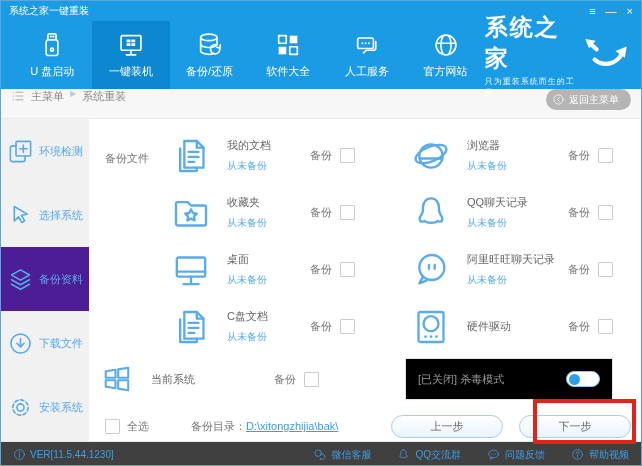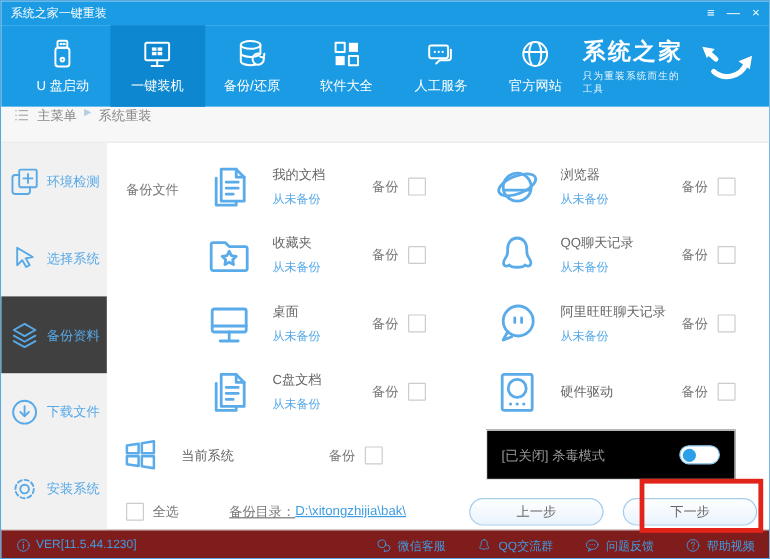--- a/index.html
+++ b/index.html
@@ -11,36 +11,36 @@
   .tb-controls { margin-left:auto; display:flex; gap:10px; font-size:11px; }
   .tb-controls span { cursor:default; line-height:1; }
 
   
   .nav { height:68px; background:#1a9be4; display:flex; align-items:stretch; padding-left:12px; color:#fff; }
   .nav-item { width:84px; display:flex; flex-direction:column; align-items:center; justify-content:center; gap:5px; font-size:11px; }
   .nav-item.active { background:#0d87d0; }
   .nav-item svg { width:28px; height:28px; }
   .logo { margin-left:auto; display:flex; align-items:center; gap:8px; padding-right:12px; }
   .logo-text { display:flex; flex-direction:column; }
-  .logo-title { font-size:19px; font-weight:bold; letter-spacing:2px; }
+  .logo-title { font-size:23px; font-weight:bold; letter-spacing:2px; }
   .logo-tagline { font-size:8px; opacity:.92; margin-top:2px; letter-spacing:1px; }
   .logo-mark svg { width:46px; height:32px; }
 
   
   .crumbbar { height:30px; background:#f7f7f7; border-bottom:1px solid #eaeaea; display:flex; align-items:flex-start; padding:0 10px; font-size:11px; color:#888; gap:6px; }
   .crumbbar svg { width:14px; height:14px; color:#9a9a9a; }
   .crumb-sep { color:#b5cfe2; font-size:8px; }
   .back-btn { margin-left:auto; background:#b5b5b5; color:#fff; border-radius:11px; height:21px; padding:0 12px 0 6px; display:flex; align-items:center; gap:4px; font-size:10px; cursor:pointer; }
   .back-btn svg { width:13px; height:13px; color:#fff; }
 
   
   .main { display:flex; height:322px; }
   .sidebar { width:88px; background:#f1f1f1; flex:none; }
   .side-item { height:64px; display:flex; flex-direction:row; align-items:center; justify-content:center; gap:5px; color:#57a9e8; font-size:11px; cursor:pointer; }
-  .side-item.active { background:#404040; }
+  .side-item.active { background:#4c1d95; }
   .side-item svg { width:27px; height:27px; }
 
   .content { flex:1; padding-top:8px; }
   .files-section, .system-section { display:flex; }
   .section-label { width:72px; padding-left:16px; font-size:11px; color:#777; flex:none; }
   .files-section .section-label { padding-top:24px; }
   .system-section .section-label { padding-top:16px; }
   .grid { flex:1; display:grid; grid-template-columns:1fr 1fr; }
   .cell { height:57px; display:flex; align-items:center; padding-left:10px; }
   .cell.col-l { padding-right:46px; }
@@ -56,27 +56,27 @@
   .system-section { margin-top:2px; }
   .sys-cell { height:44px; }
   .sys-cell .icon { width:36px; height:36px; }
   .av-cell { height:44px; display:flex; align-items:center; padding-right:28px; }
   .av-box { flex:1; margin-left:40px; height:42px; border:1px solid #e3e3e3; background:#000000; display:flex; align-items:center; padding:0 12px; font-size:11px; color:#999; }
   .toggle { margin-left:auto; width:34px; height:16px; border:1px solid #8ec6ee; border-radius:9px; position:relative; background:#fff; cursor:pointer; }
   .toggle-knob { position:absolute; left:2px; top:1.5px; width:11px; height:11px; border-radius:50%; background:#2b9fe8; }
 
   .bottom-row { display:flex; align-items:center; padding-left:16px; margin-top:10px; height:30px; }
   .ba-label { font-size:11px; color:#777; margin-left:7px; }
-  .dir-label { font-size:11px; color:#777; margin-left:42px;text-decoration:underline; }
+  .dir-label { font-size:11px; color:#777; margin-left:42px; }
   .dir-link { font-size:11px; color:#3f9ce0; text-decoration:underline; cursor:pointer; }
   .btns { margin-left:auto; display:flex; gap:16px; margin-right:10px; }
   .btn { width:112px; height:23px; border:1px solid #a5cdec; border-radius:12px; background:linear-gradient(#ffffff,#e9f3fc); color:#666; font-size:11px; display:flex; align-items:center; justify-content:center; cursor:pointer; }
 
   
-  .statusbar { height:26px; border-top:1px solid #e8e8e8; background:#7f1d1d; display:flex; align-items:center; padding:0 12px; font-size:10px; color:#3f9ce0; }
+  .statusbar { height:26px; border-top:1px solid #e8e8e8; background:#404040; display:flex; align-items:center; padding:0 12px; font-size:10px; color:#3f9ce0; }
   .version { display:flex; align-items:center; gap:4px; }
   .version svg, .sb-link svg { width:13px; height:13px; }
   .sb-links { margin-left:auto; display:flex; gap:26px; }
   .sb-link { display:flex; align-items:center; gap:5px; cursor:pointer; }
 
   
   .annotation { position:absolute; left:532px; top:398px; width:103px; height:45px; border:4px solid #e2231a; z-index:20; pointer-events:none; }
 
   .ic { fill:none; stroke:currentColor; stroke-width:1.4; stroke-linecap:round; stroke-linejoin:round; }
 </style>
@@ -196,20 +196,29 @@
         </g>
         <g fill="currentColor" stroke="none">
           <circle cx="4" cy="5.5" r="1"></circle>
           <circle cx="4" cy="12" r="1"></circle>
           <circle cx="4" cy="18.5" r="1"></circle>
         </g>
       </svg>
     <span>主菜单</span>
     <span class="crumb-sep">▶</span>
     <span>系统重装</span>
+    <div class="back-btn">
+      <svg viewBox="0 0 24 24">
+          <g class="ic" stroke-width="2">
+            <circle cx="12" cy="12" r="8.5"></circle>
+            <path d="M13.8 8.2L10 12l3.8 3.8"></path>
+          </g>
+        </svg>
+      <span>返回主菜单</span>
+    </div>
   </div>
 
   <div class="main">
 
     <div class="sidebar">
       <div class="side-item">
         <svg viewBox="0 0 24 24">
             <g class="ic">
               <rect x="8" y="3" width="13" height="13" rx="1"></rect>
               <path d="M14.5 6.2v6.6M11.2 9.5h6.6"></path>

